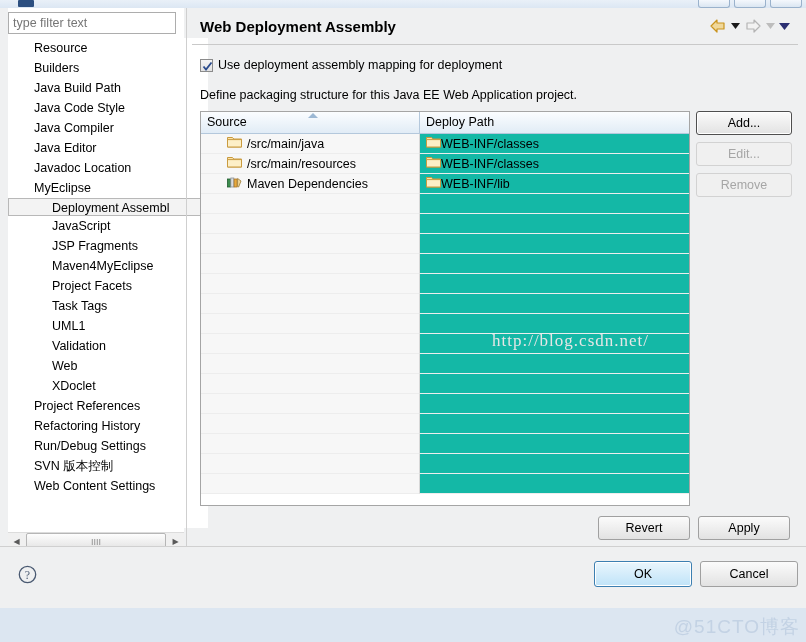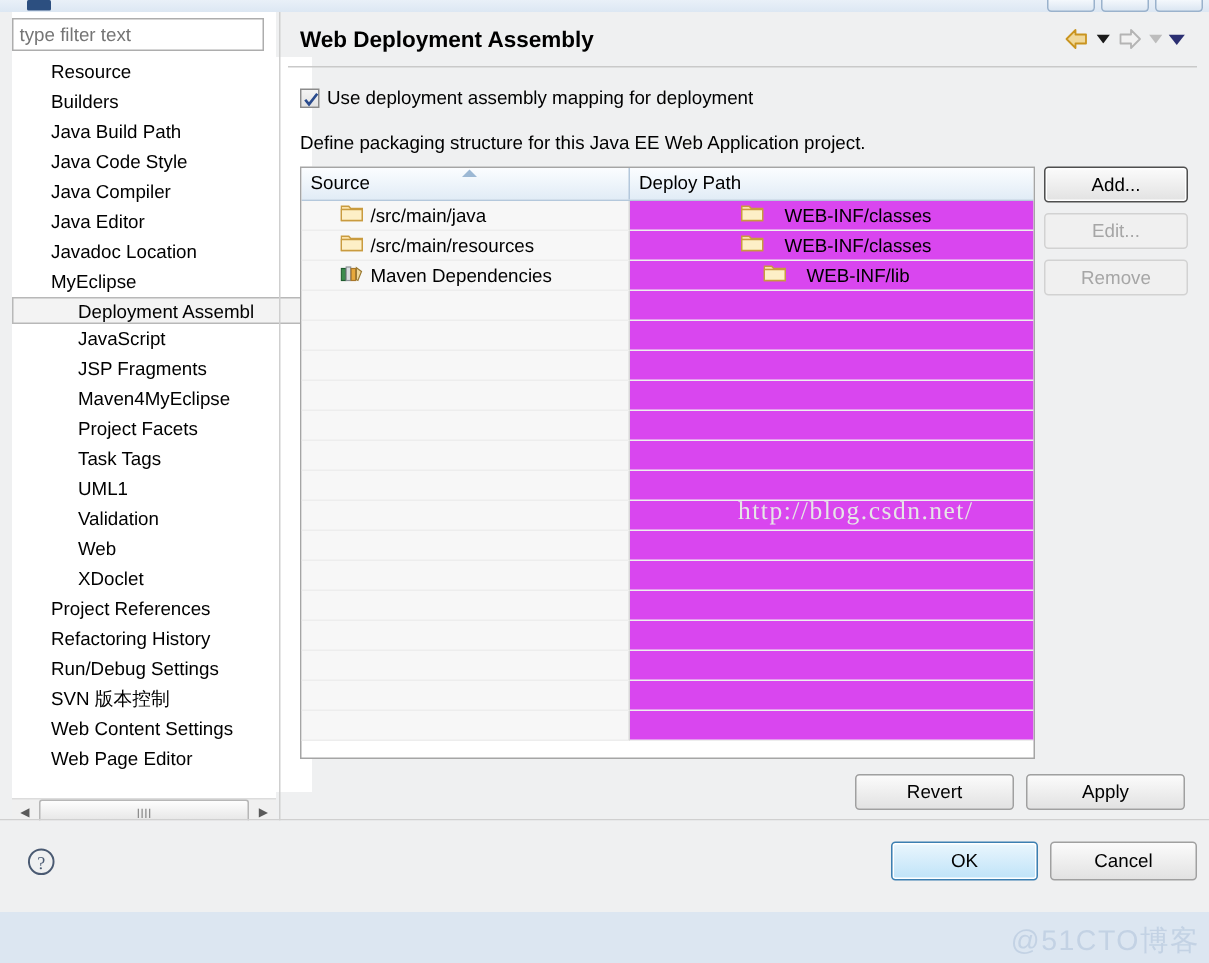--- a/index.html
+++ b/index.html
@@ -203,23 +203,23 @@
     overflow: hidden;
   }
   .td.c1 {
     width: 219px;
     background: #f7f7f7;
     border-right: 1px solid #d8d8d8;
     padding-left: 26px;
     display: flex; align-items: center; gap: 5px;
   }
   .td.c2 {
-    flex: 1; background: #d946ef;
+    flex: 1; background: #14b8a6;
     padding-left: 6px;
-    display: flex; align-items: center; gap: 14px; justify-content: center;
+    display: flex; align-items: center; gap: 0;
   }
   .folder-ico { width: 15px; height: 13px; flex: none; }
   .lib-ico { width: 15px; height: 13px; flex: none; }
 
   
   #side-buttons {
     position: absolute; left: 504px; top: 103px;
     width: 96px;
     display: flex; flex-direction: column; gap: 7px;
   }
@@ -250,21 +250,21 @@
     box-shadow: inset 0 0 0 1px #ffffff;
     border-radius: 3px;
   }
 
   #bottom-buttons {
     position: absolute; left: 0px; top: 508px; width: 606px;
     display: flex; justify-content: flex-end; gap: 8px;
     padding-right: 8px;
     box-sizing: border-box;
   }
-  #bottom-buttons .btn { width: 106px; }
+  #bottom-buttons .btn { width: 92px; }
 
   
   #footer-rule {
     position: absolute; left: 0px; top: 546px; width: 806px; height: 1px;
     background: #d0d0d0;
   }
   #footer {
     position: absolute; left: 0px; top: 547px; width: 806px; height: 53px;
     background: #eff0f1;
   }
@@ -333,21 +333,20 @@
           <div class="tree-item lvl2">Task Tags</div>
           <div class="tree-item lvl2">UML1</div>
           <div class="tree-item lvl2">Validation</div>
           <div class="tree-item lvl2">Web</div>
           <div class="tree-item lvl2">XDoclet</div>
           <div class="tree-item">Project References</div>
           <div class="tree-item">Refactoring History</div>
           <div class="tree-item">Run/Debug Settings</div>
           <div class="tree-item">SVN 版本控制</div>
           <div class="tree-item">Web Content Settings</div>
-          <div class="tree-item">Web Page Editor</div>
         </div>
       <div id="tree-hscroll">
         <div class="arrow">◀</div>
         <div class="thumb">
           <span class="grip">IIII</span>
         </div>
         <div class="arrow">▶</div>
       </div>
     </div>
 

